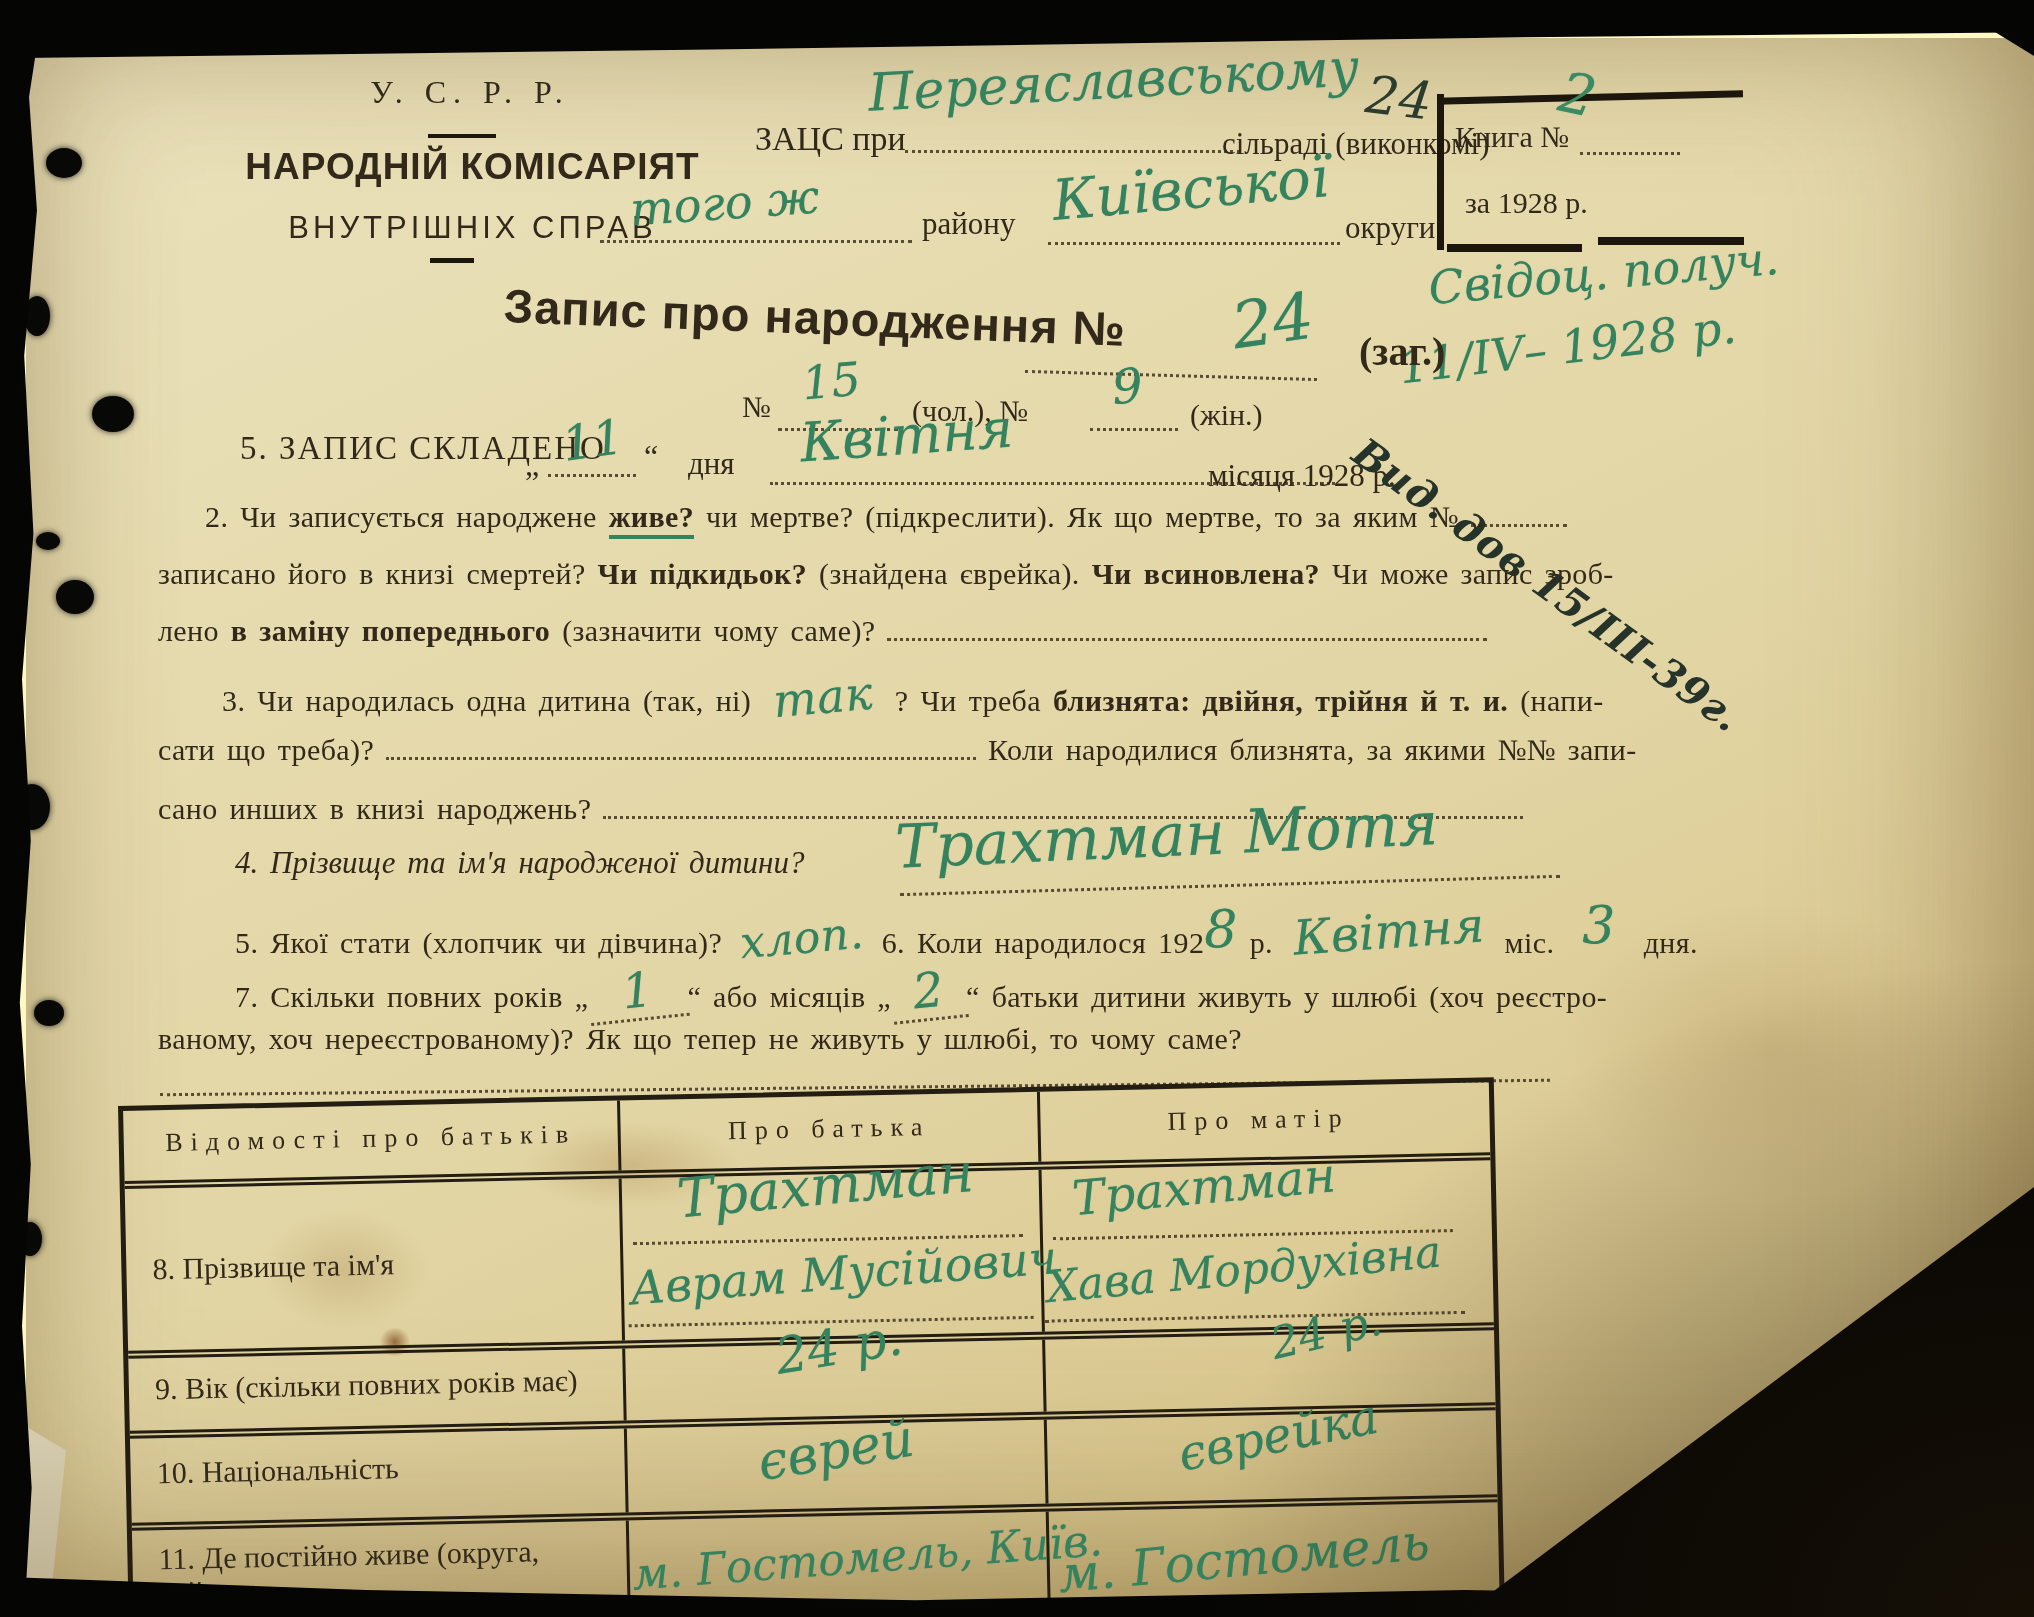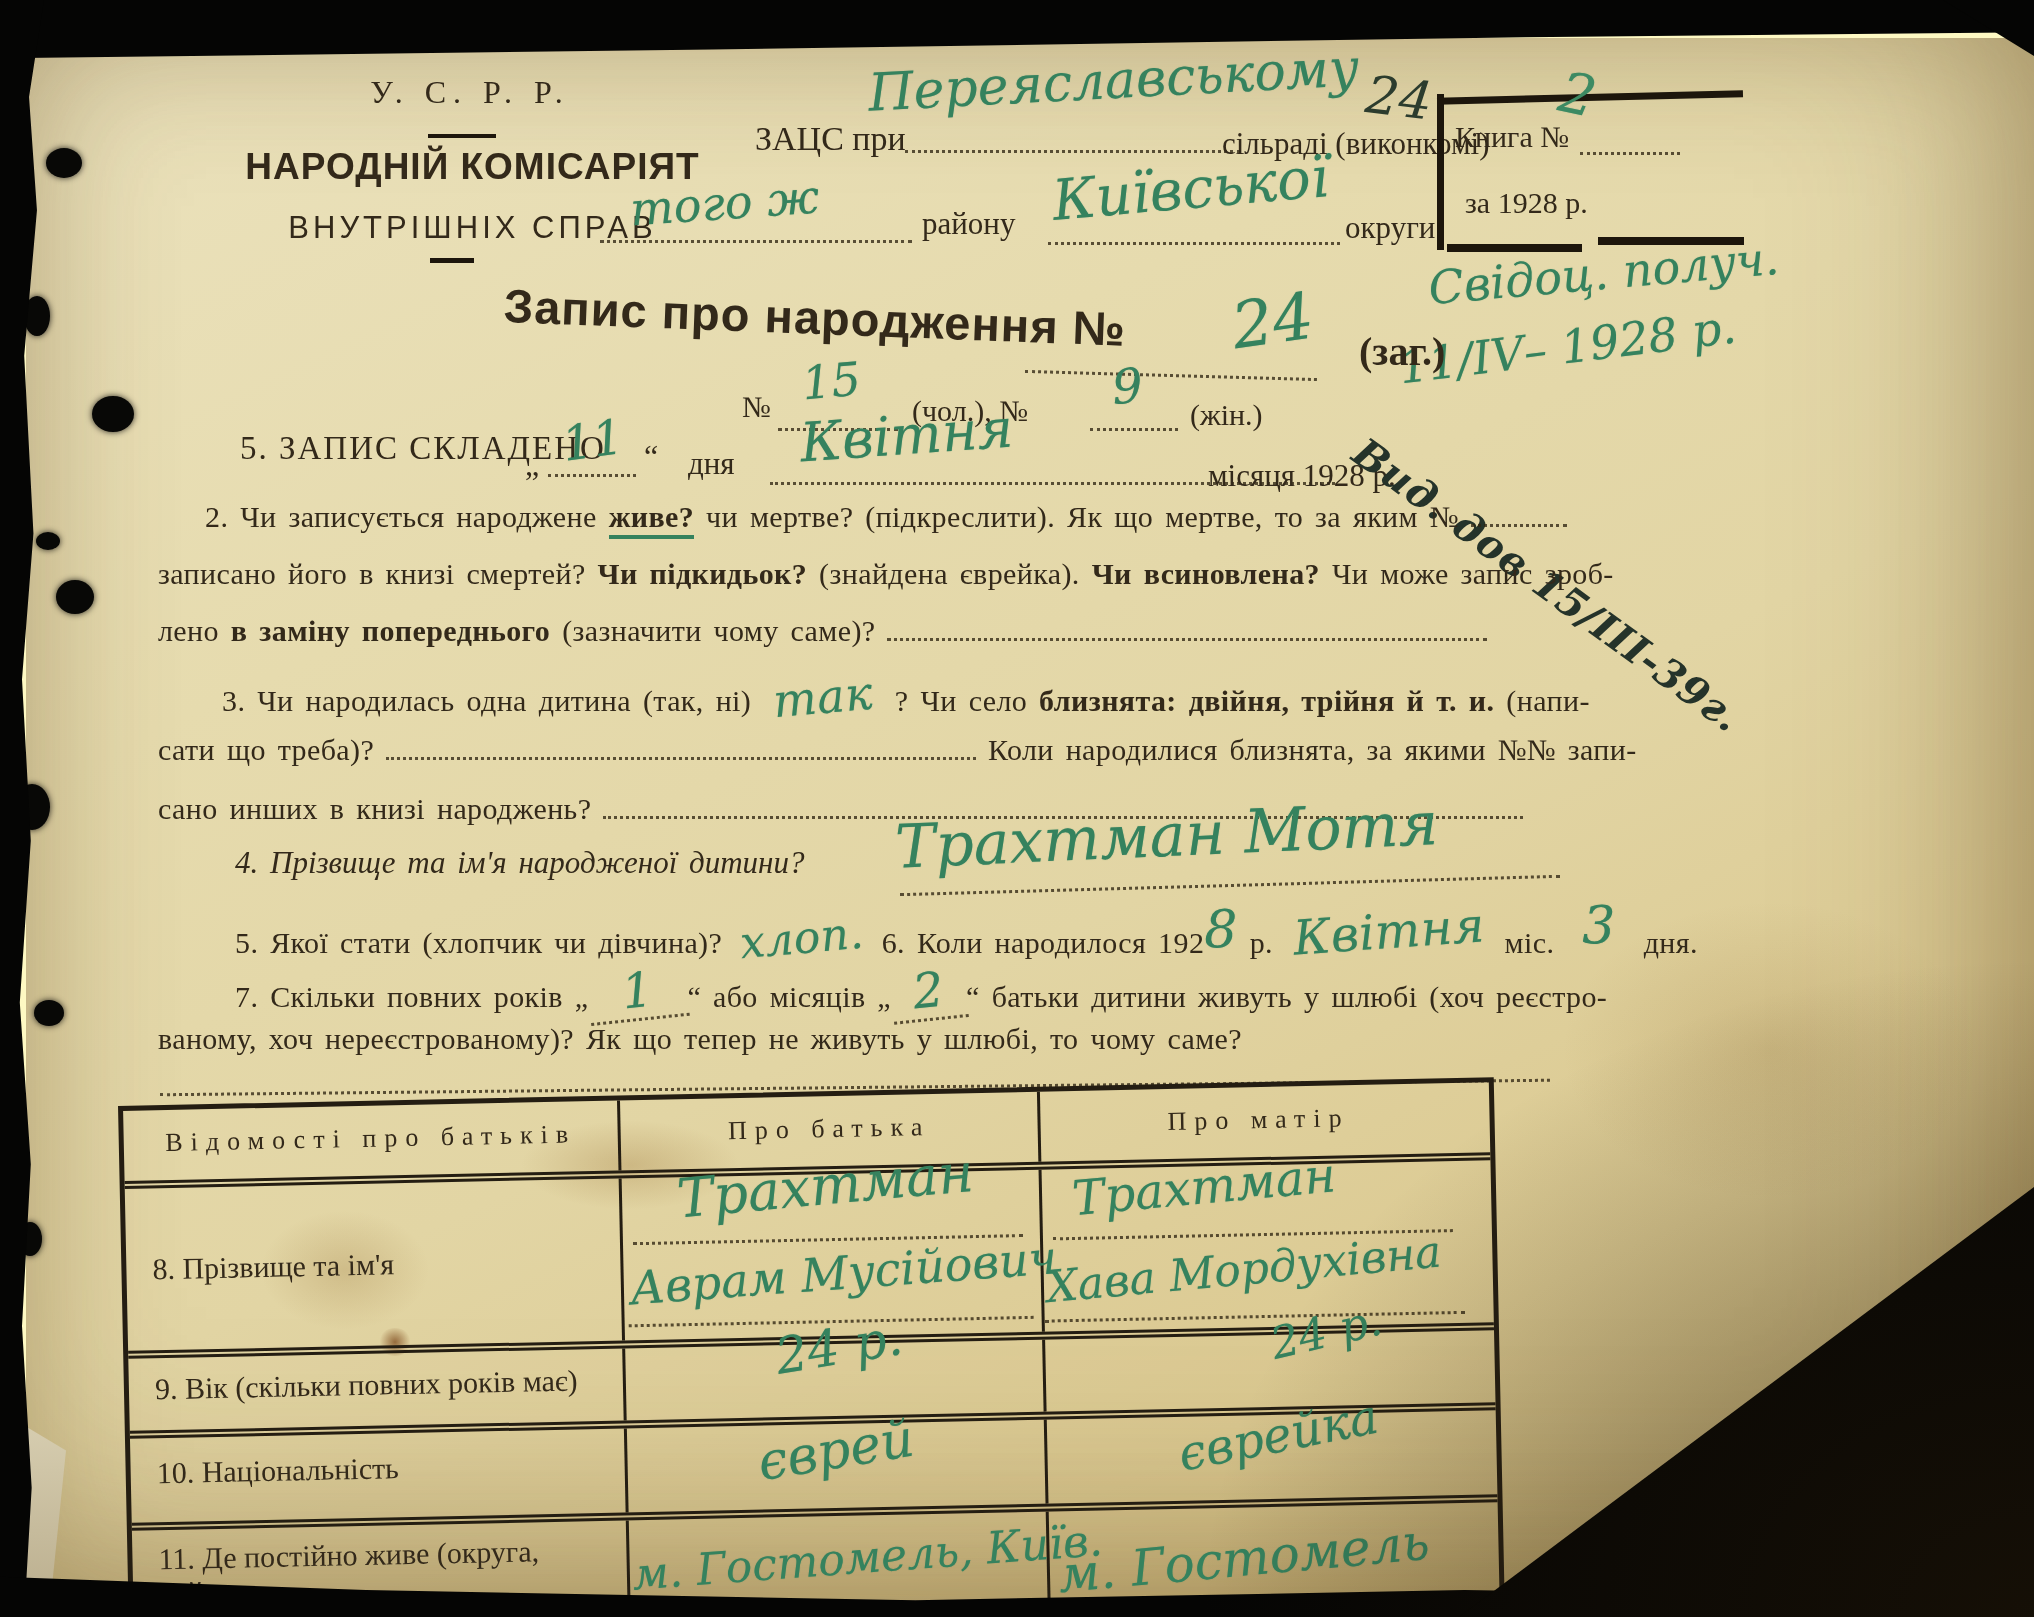--- a/index.html
+++ b/index.html
@@ -107,21 +107,21 @@
     <span>записано його в книзі смертей? </span><span class="b">Чи підкидьок?</span><span> (знайдена єврейка). </span><span class="b">Чи всиновлена?</span><span> Чи може запис зроб-</span>
   </div>
   <div class="line" style="left:158px;top:614px;">
     <span>лено </span><span class="b">в заміну попереднього</span><span> (зазначити чому саме)?</span>
     <span class="doti" style="width:600px;"></span>
   </div>
 
   <div class="line" style="left:222px;top:668px;">
     <span>3. Чи народилась одна дитина (так, ні)</span>
     <span class="hwi" style="font-size:46px;transform:translateY(2px) rotate(-5deg);margin:0 10px;">так</span>
-    <span>? Чи село </span><span class="b">близнята: двійня, трійня й т. и.</span><span> (напи-</span>
+    <span>? Чи треба </span><span class="b">близнята: двійня, трійня й т. и.</span><span> (напи-</span>
   </div>
   <div class="line" style="left:158px;top:792px;">
     <span>сано инших в книзі народжень?</span>
     <span class="doti" style="width:920px;"></span>
   </div>
   <div class="line" style="left:158px;top:733px;">
     <span>сати що треба)?</span>
     <span class="doti" style="width:590px;"></span>
     <span>Коли народилися близнята, за якими №№ запи-</span>
   </div>

